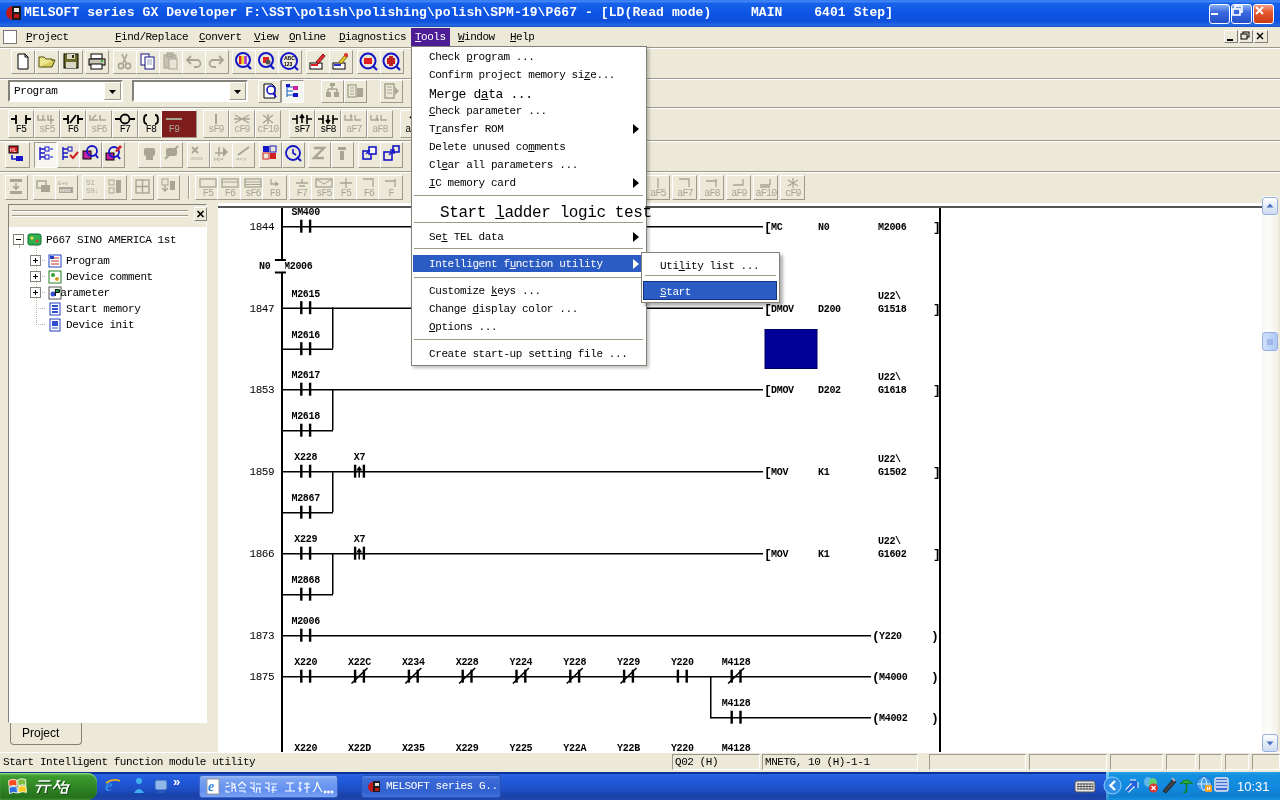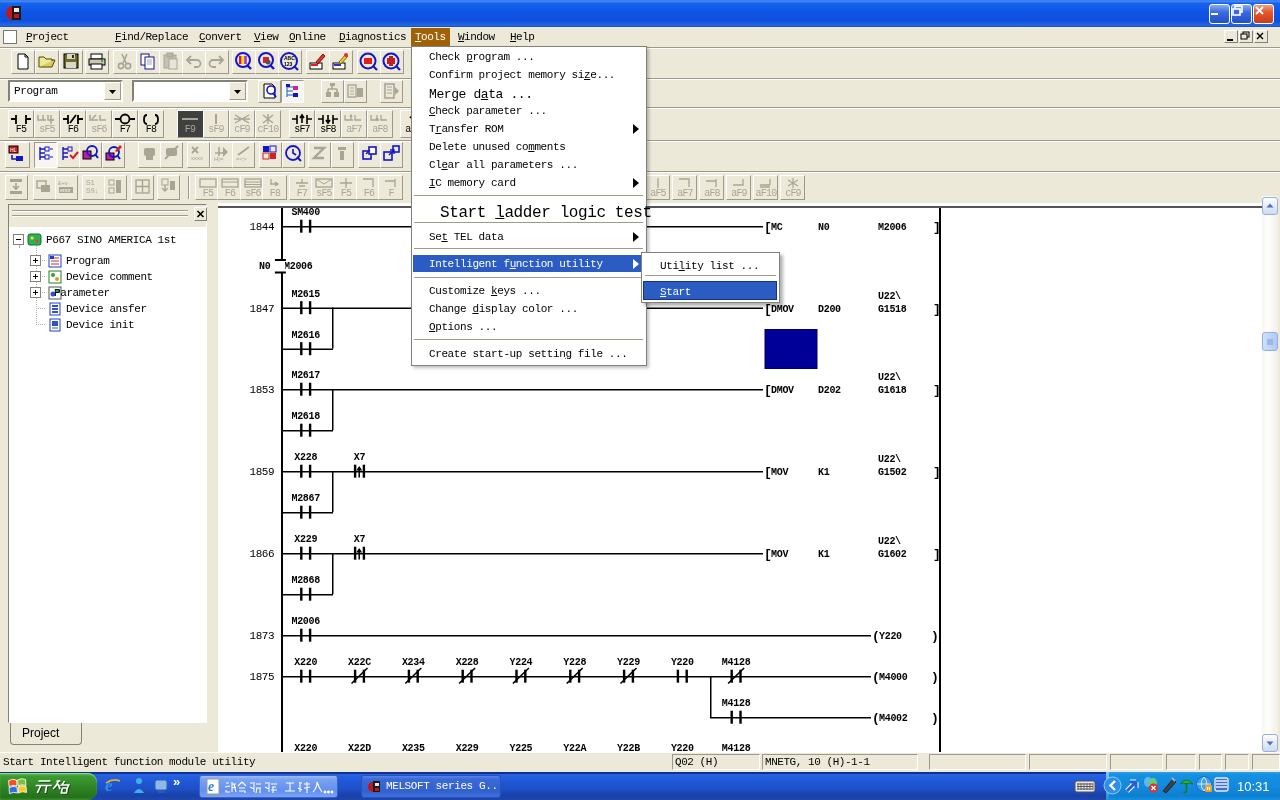--- a/index.html
+++ b/index.html
@@ -16,20 +16,21 @@
 
 <div class="abs" style="left:0;top:0;width:1280px;height:27px;background:linear-gradient(#2a70f0 0%,#4a8cf8 4%,#1863ea 12%,#0e55e6 45%,#0d50dc 78%,#2668e2 93%,#1550c0 100%)"></div>
 <div class="abs" style="left:5px;top:4px;width:18px;height:18px">
  <svg width="18" height="18">
   <circle cx="8" cy="9" r="7" fill="#c01818"></circle>
   <rect x="7" y="2" width="9" height="14" fill="#1a1a1a"></rect>
   <rect x="9" y="4" width="5" height="4" fill="#e8e8e8"></rect>
   <rect x="9" y="10" width="5" height="4" fill="#c01818"></rect>
  </svg>
 </div>
+<div class="abs mono" style="left:24px;top:5px;width:1190px;height:18px;font-size:13px;font-weight:bold;color:#fff;letter-spacing:0.1px;white-space:pre">MELSOFT series GX Developer F:\SST\polish\polishing\polish\SPM-19\P667 - [LD(Read mode)     MAIN    6401 Step]</div>
 <div class="abs" style="left:1209px;top:4px;width:21px;height:20px;border-radius:3px;border:1px solid #fff;background:linear-gradient(#88aef0 0%,#3b6ae0 40%,#2350c8 100%);color:#fff;font-size:12px;font-weight:bold;text-align:center;line-height:18px">
       <svg width="11" height="11">
         <rect x="1" y="8" width="7" height="2" fill="#fff"></rect>
       </svg>
     </div>
     <div class="abs" style="left:1231px;top:4px;width:21px;height:20px;border-radius:3px;border:1px solid #fff;background:linear-gradient(#88aef0 0%,#3b6ae0 40%,#2350c8 100%);color:#fff;font-size:12px;font-weight:bold;text-align:center;line-height:18px">
       <svg width="12" height="11">
         <rect x="3" y="1" width="7" height="6" fill="none" stroke="#fff" stroke-width="1.6"></rect>
         <rect x="1" y="4" width="7" height="6" fill="#3b6ae0" stroke="#fff" stroke-width="1.6"></rect>
       </svg>
@@ -41,21 +42,21 @@
     </div>
 <div class="abs" style="left:0;top:27px;width:1280px;height:19px;background:#ece9d8"></div>
 <div class="abs" style="left:3px;top:30px;width:14px;height:14px;background:#fff;border:1px solid #777"></div>
 <div class="abs mono" style="left:26px;top:31px;font-size:11px;color:#000;letter-spacing:-0.5px"><u>P</u>roject</div>
     <div class="abs mono" style="left:81px;top:46px;font-size:11px;color:#000;letter-spacing:-0.5px"><u>E</u>dit</div>
     <div class="abs mono" style="left:115px;top:31px;font-size:11px;color:#000;letter-spacing:-0.5px"><u>F</u>ind/Replace</div>
     <div class="abs mono" style="left:199px;top:31px;font-size:11px;color:#000;letter-spacing:-0.5px"><u>C</u>onvert</div>
     <div class="abs mono" style="left:254px;top:31px;font-size:11px;color:#000;letter-spacing:-0.5px"><u>V</u>iew</div>
     <div class="abs mono" style="left:289px;top:31px;font-size:11px;color:#000;letter-spacing:-0.5px"><u>O</u>nline</div>
     <div class="abs mono" style="left:339px;top:31px;font-size:11px;color:#000;letter-spacing:-0.5px"><u>D</u>iagnostics</div>
-    <div class="abs mono" style="left:411px;top:28px;height:26px;padding:3px 4px 0 4px;background:#a16207;color:#fff;font-size:11px;letter-spacing:-0.5px"><u>T</u>ools</div>
+    <div class="abs mono" style="left:411px;top:28px;height:26px;padding:3px 4px 0 4px;background:#4c1d95;color:#fff;font-size:11px;letter-spacing:-0.5px"><u>T</u>ools</div>
     <div class="abs mono" style="left:458px;top:31px;font-size:11px;color:#000;letter-spacing:-0.5px"><u>W</u>indow</div>
     <div class="abs mono" style="left:510px;top:31px;font-size:11px;color:#000;letter-spacing:-0.5px"><u>H</u>elp</div>
     <div class="abs" style="left:1224px;top:30px;width:14px;height:13px;background:#ece9d8;border:1px solid;border-color:#fff #808080 #808080 #fff">
       <svg width="11" height="11">
         <rect x="2" y="8" width="6" height="2" fill="#000"></rect>
       </svg>
     </div>
     <div class="abs" style="left:1239px;top:30px;width:14px;height:13px;background:#ece9d8;border:1px solid;border-color:#fff #808080 #808080 #fff">
       <svg width="11" height="11">
         <rect x="3" y="1" width="6" height="5" fill="none" stroke="#000"></rect>
@@ -272,21 +273,21 @@
         <circle cx="12" cy="6" r="4.5" fill="none" stroke="#000" stroke-width="1.8"></circle>
       </svg>
       <div class="abs mono" style="left:0;top:13px;width:24px;text-align:center;font-size:10px;letter-spacing:-0.8px;color:#000">F7</div>
     </div>
     <div class="tbn" style="left:138px;top:110px;width:26px;height:28px;border-color:#ffffff #9d9a8b #9d9a8b #ffffff;background:#ece9d8">
       <svg class="abs" style="left:0px;top:2px" width="24" height="13">
         <path d="M8 2 q-3 0 -3 4.5 q0 -1 0 0 q0 4.5 3 4.5 M16 2 q3 0 3 4.5 q0 4.5 -3 4.5" stroke="#000" stroke-width="1.8" fill="none"></path>
       </svg>
       <div class="abs mono" style="left:0;top:13px;width:24px;text-align:center;font-size:10px;letter-spacing:-0.8px;color:#000">F8</div>
     </div>
-    <div class="tbn" style="left:177px;top:110px;width:36px;height:28px;border-color:#ffffff #9d9a8b #9d9a8b #ffffff;background:#404040">
+    <div class="tbn" style="left:161px;top:110px;width:36px;height:28px;border-color:#ffffff #9d9a8b #9d9a8b #ffffff;background:#7f1d1d">
       <svg class="abs" style="left:0px;top:2px" width="24" height="13">
         <path d="M4 6 h16" stroke="#a8a595" stroke-width="2"></path>
       </svg>
       <div class="abs mono" style="left:0;top:13px;width:24px;text-align:center;font-size:10px;letter-spacing:-0.8px;color:#a8a595">F9</div>
     </div>
     <div class="tbn" style="left:203px;top:110px;width:26px;height:28px;border-color:#ffffff #9d9a8b #9d9a8b #ffffff;background:#ece9d8">
       <svg class="abs" style="left:0px;top:2px" width="24" height="13">
         <path d="M12 1 v10" stroke="#a8a595" stroke-width="2"></path>
       </svg>
       <div class="abs mono" style="left:0;top:13px;width:24px;text-align:center;font-size:10px;letter-spacing:-0.8px;color:#a8a595">sF9</div>
@@ -642,21 +643,21 @@
       <circle cx="5" cy="8" r="2.5" fill="#3050d0"></circle>
       <rect x="8" y="3" width="4" height="4" fill="#30a050"></rect>
     </svg>
     <div class="abs mono" style="left:54px;top:287px;font-size:11px;letter-spacing:-0.4px">Parameter</div>
     <svg class="abs" style="left:48px;top:302px" width="14" height="14">
       <rect x="2" y="1" width="10" height="12" fill="#fff" stroke="#2040c0"></rect>
       <rect x="4" y="3" width="6" height="2" fill="#3050d0"></rect>
       <rect x="4" y="6" width="6" height="2" fill="#3050d0"></rect>
       <rect x="4" y="9" width="6" height="2" fill="#3050d0"></rect>
     </svg>
-    <div class="abs mono" style="left:66px;top:303px;font-size:11px;letter-spacing:-0.4px">Device ansfer</div>
+    <div class="abs mono" style="left:66px;top:303px;font-size:11px;letter-spacing:-0.4px">Start memory</div>
     <svg class="abs" style="left:48px;top:318px" width="14" height="14">
       <rect x="2" y="1" width="10" height="12" fill="#fff" stroke="#2040c0"></rect>
       <rect x="4" y="3" width="6" height="5" fill="#3050d0"></rect>
       <path d="M4 10 h6" stroke="#3050d0"></path>
     </svg>
     <div class="abs mono" style="left:66px;top:319px;font-size:11px;letter-spacing:-0.4px">Device init</div>
 <div class="abs" style="left:8px;top:723px;width:199px;height:24px;background:#ece9d8"></div>
 <div class="abs" style="left:10px;top:723px;width:72px;height:22px;background:#ece9d8;border:1px solid #848278;border-top:none;border-radius:0 0 4px 4px"></div>
 <div class="abs" style="left:22px;top:726px;font-size:12px;font-family:'Liberation Sans',sans-serif">Project</div>
 <svg class="abs" style="left:218px;top:203px" width="1044" height="549">

